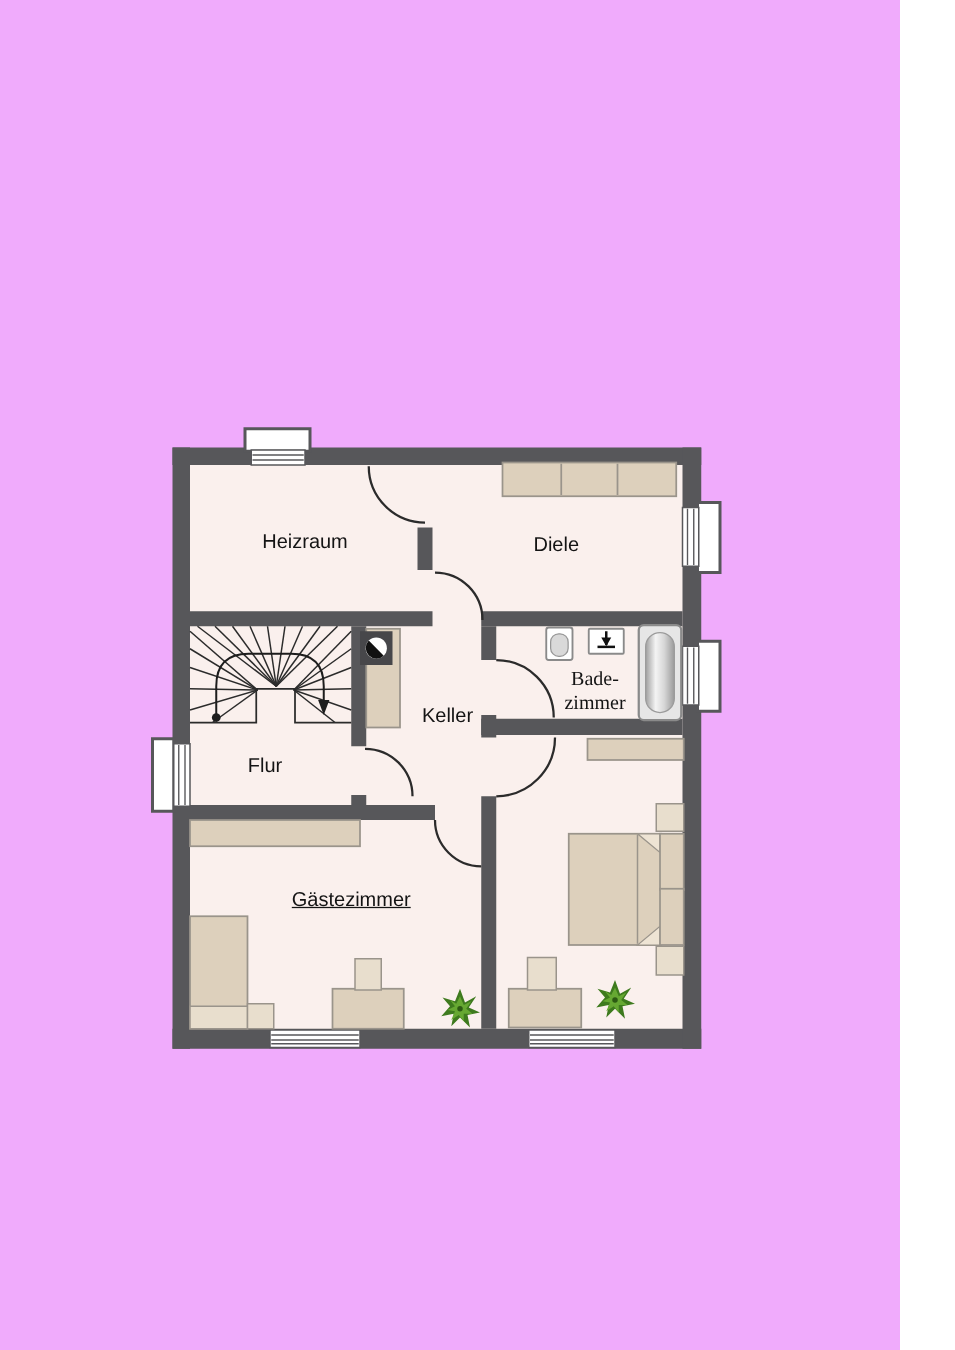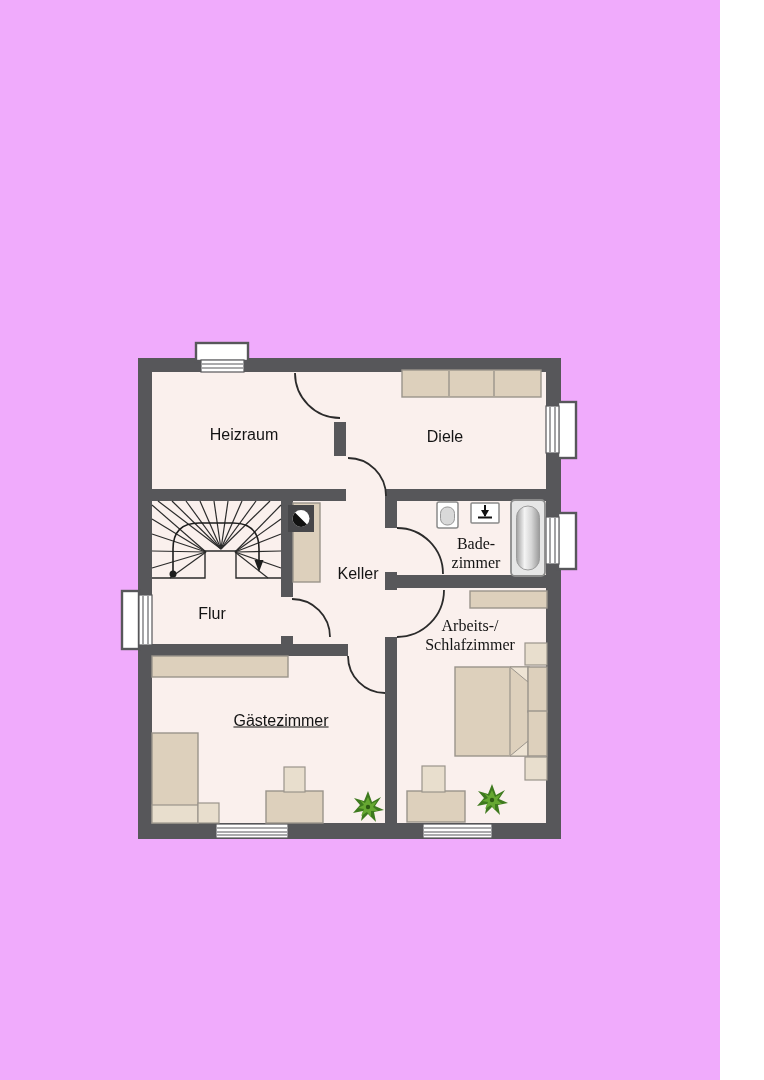--- a/index.html
+++ b/index.html
@@ -212,19 +212,15 @@
 </svg>
 
 <div class="room-label" style="left:244px;top:434px;">Heizraum</div>
 <div class="room-label" style="left:445px;top:436px;">Diele</div>
 <div class="room-label" style="left:476px;top:553px;">
   <span>Bade-</span>
   <span>zimmer</span>
 </div>
 <div class="room-label" style="left:358px;top:573px;">Keller</div>
 <div class="room-label" style="left:212px;top:613px;">Flur</div>
-<div class="room-label" style="left:470px;top:635px;">
-  <span>Arbeits-/</span>
-  <span>Schlafzimmer</span>
+<div class="room-label" style="left:281px;top:720px;text-decoration:underline;">Gästezimmer</div>
+
 </div>
-<div class="room-label" style="left:281px;top:720px;text-decoration:underline;">Gästezimmer</div>
-
-</div>
 
 </body></html>

